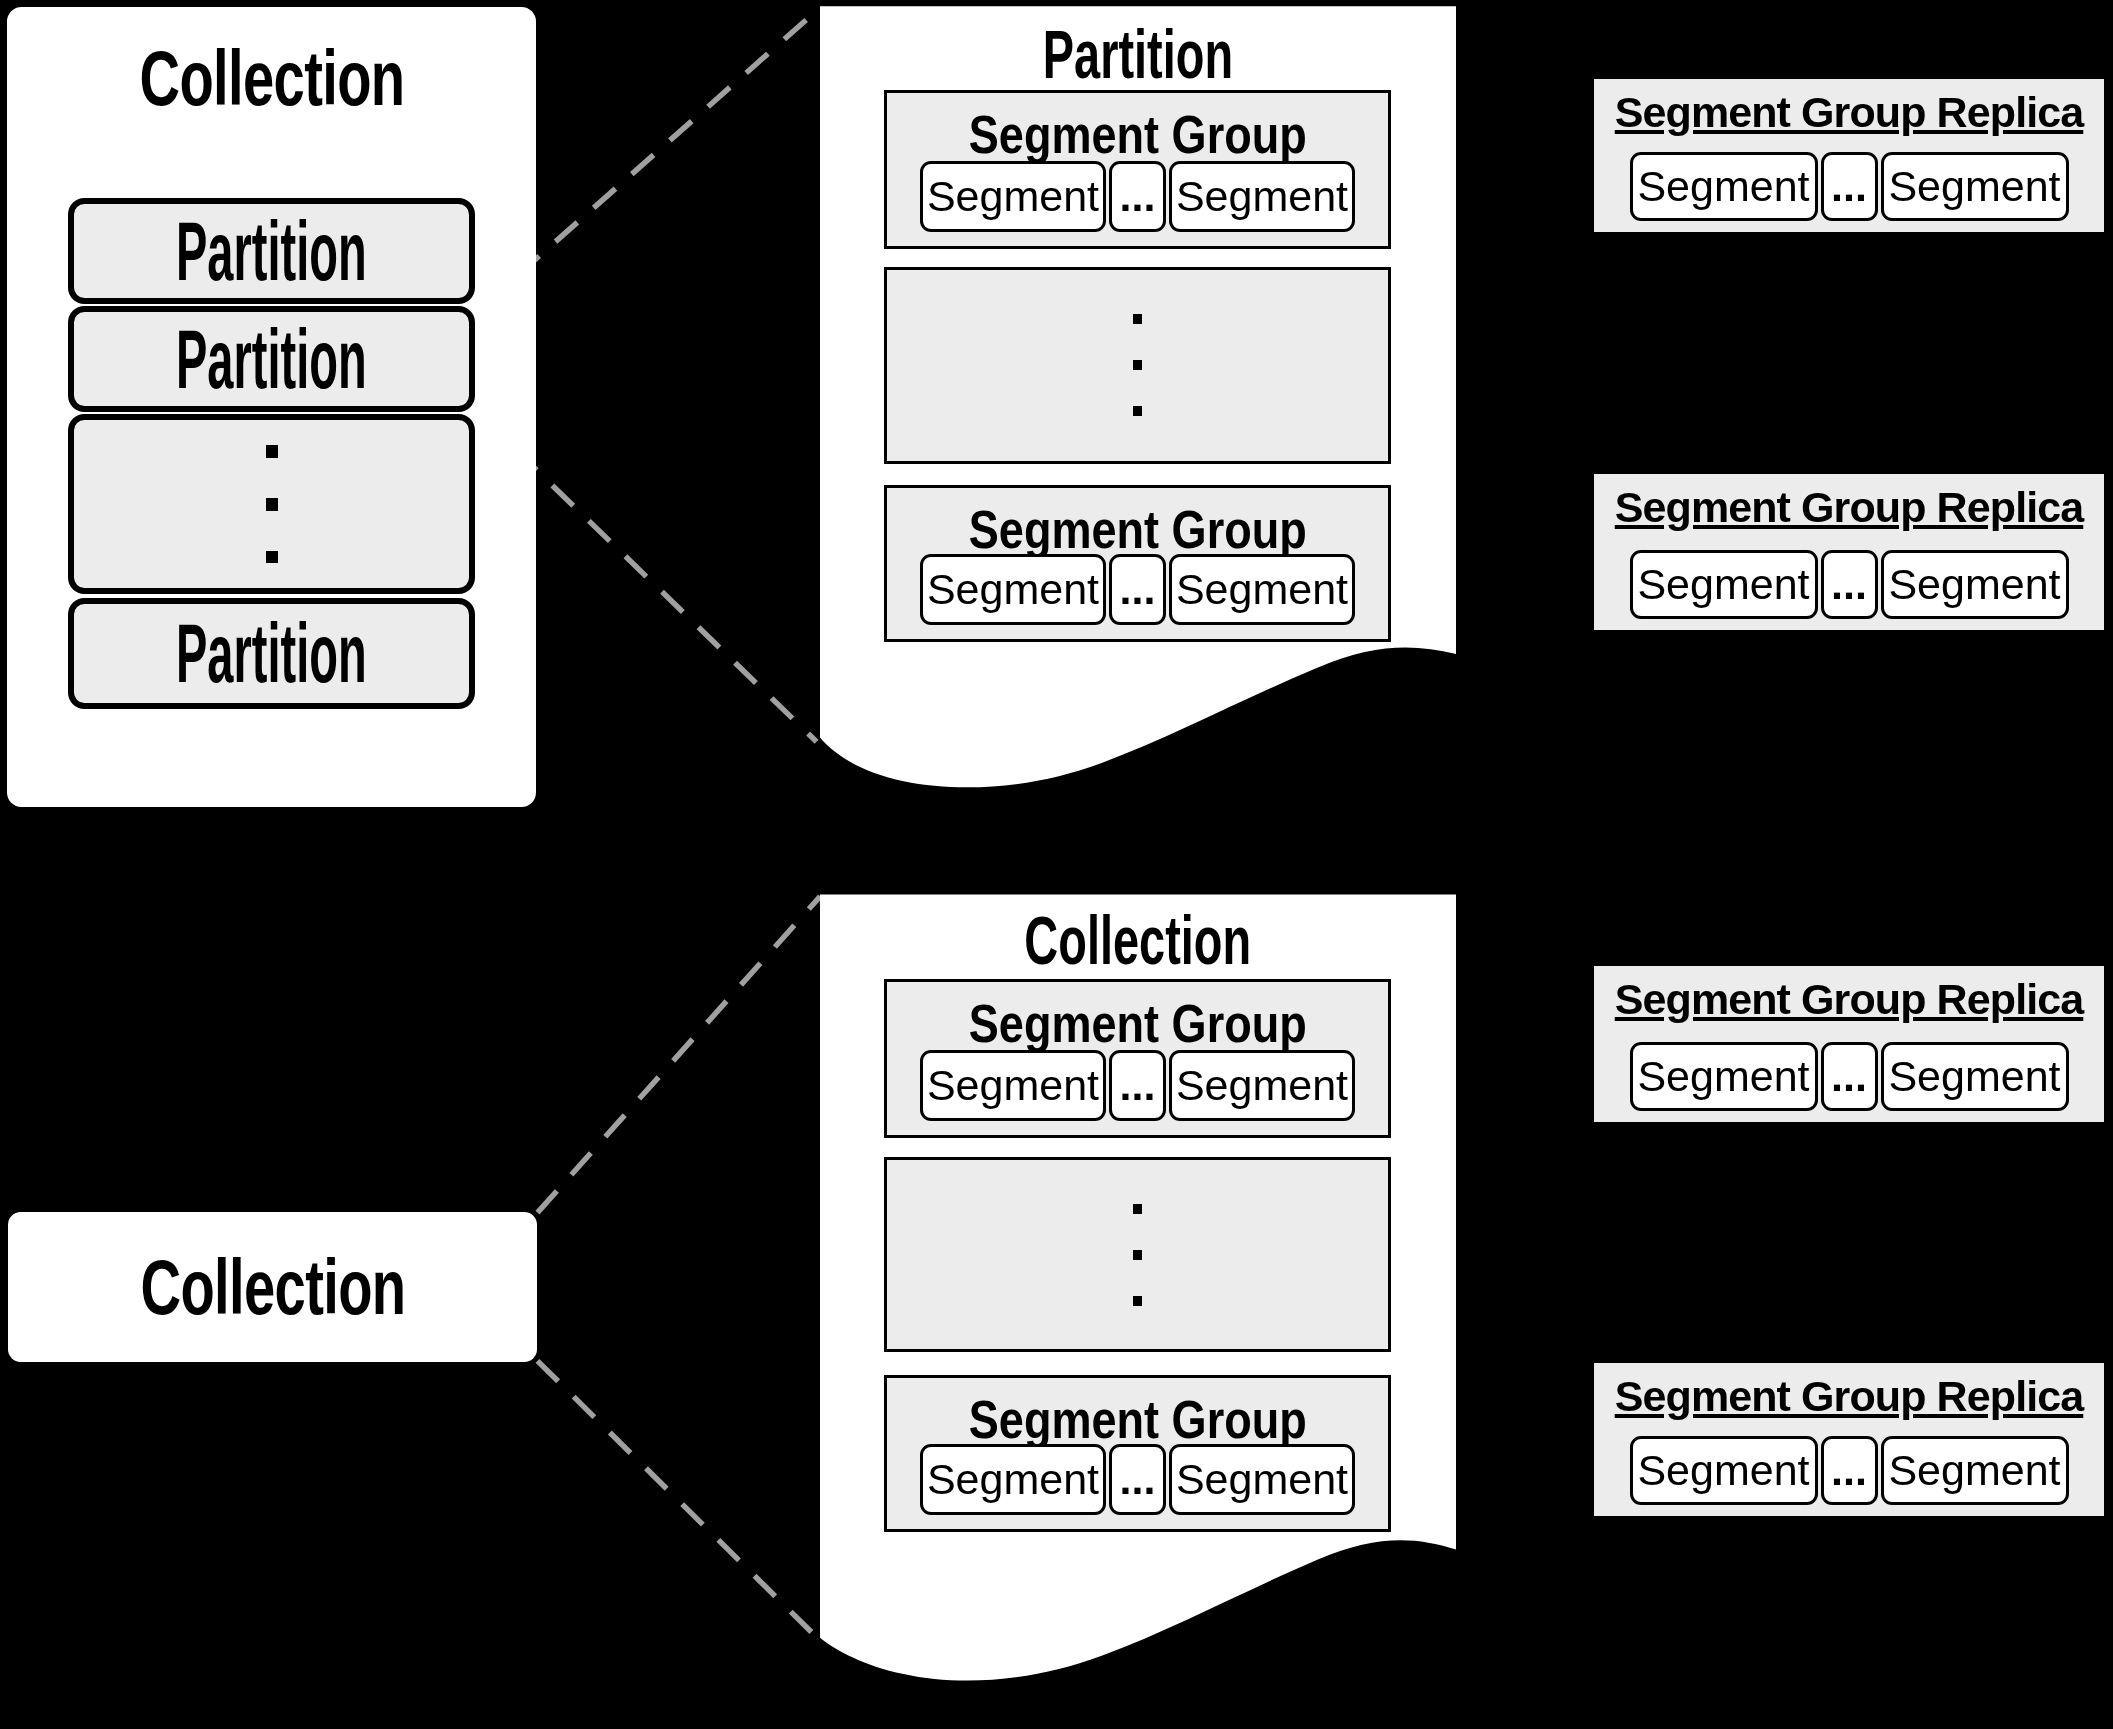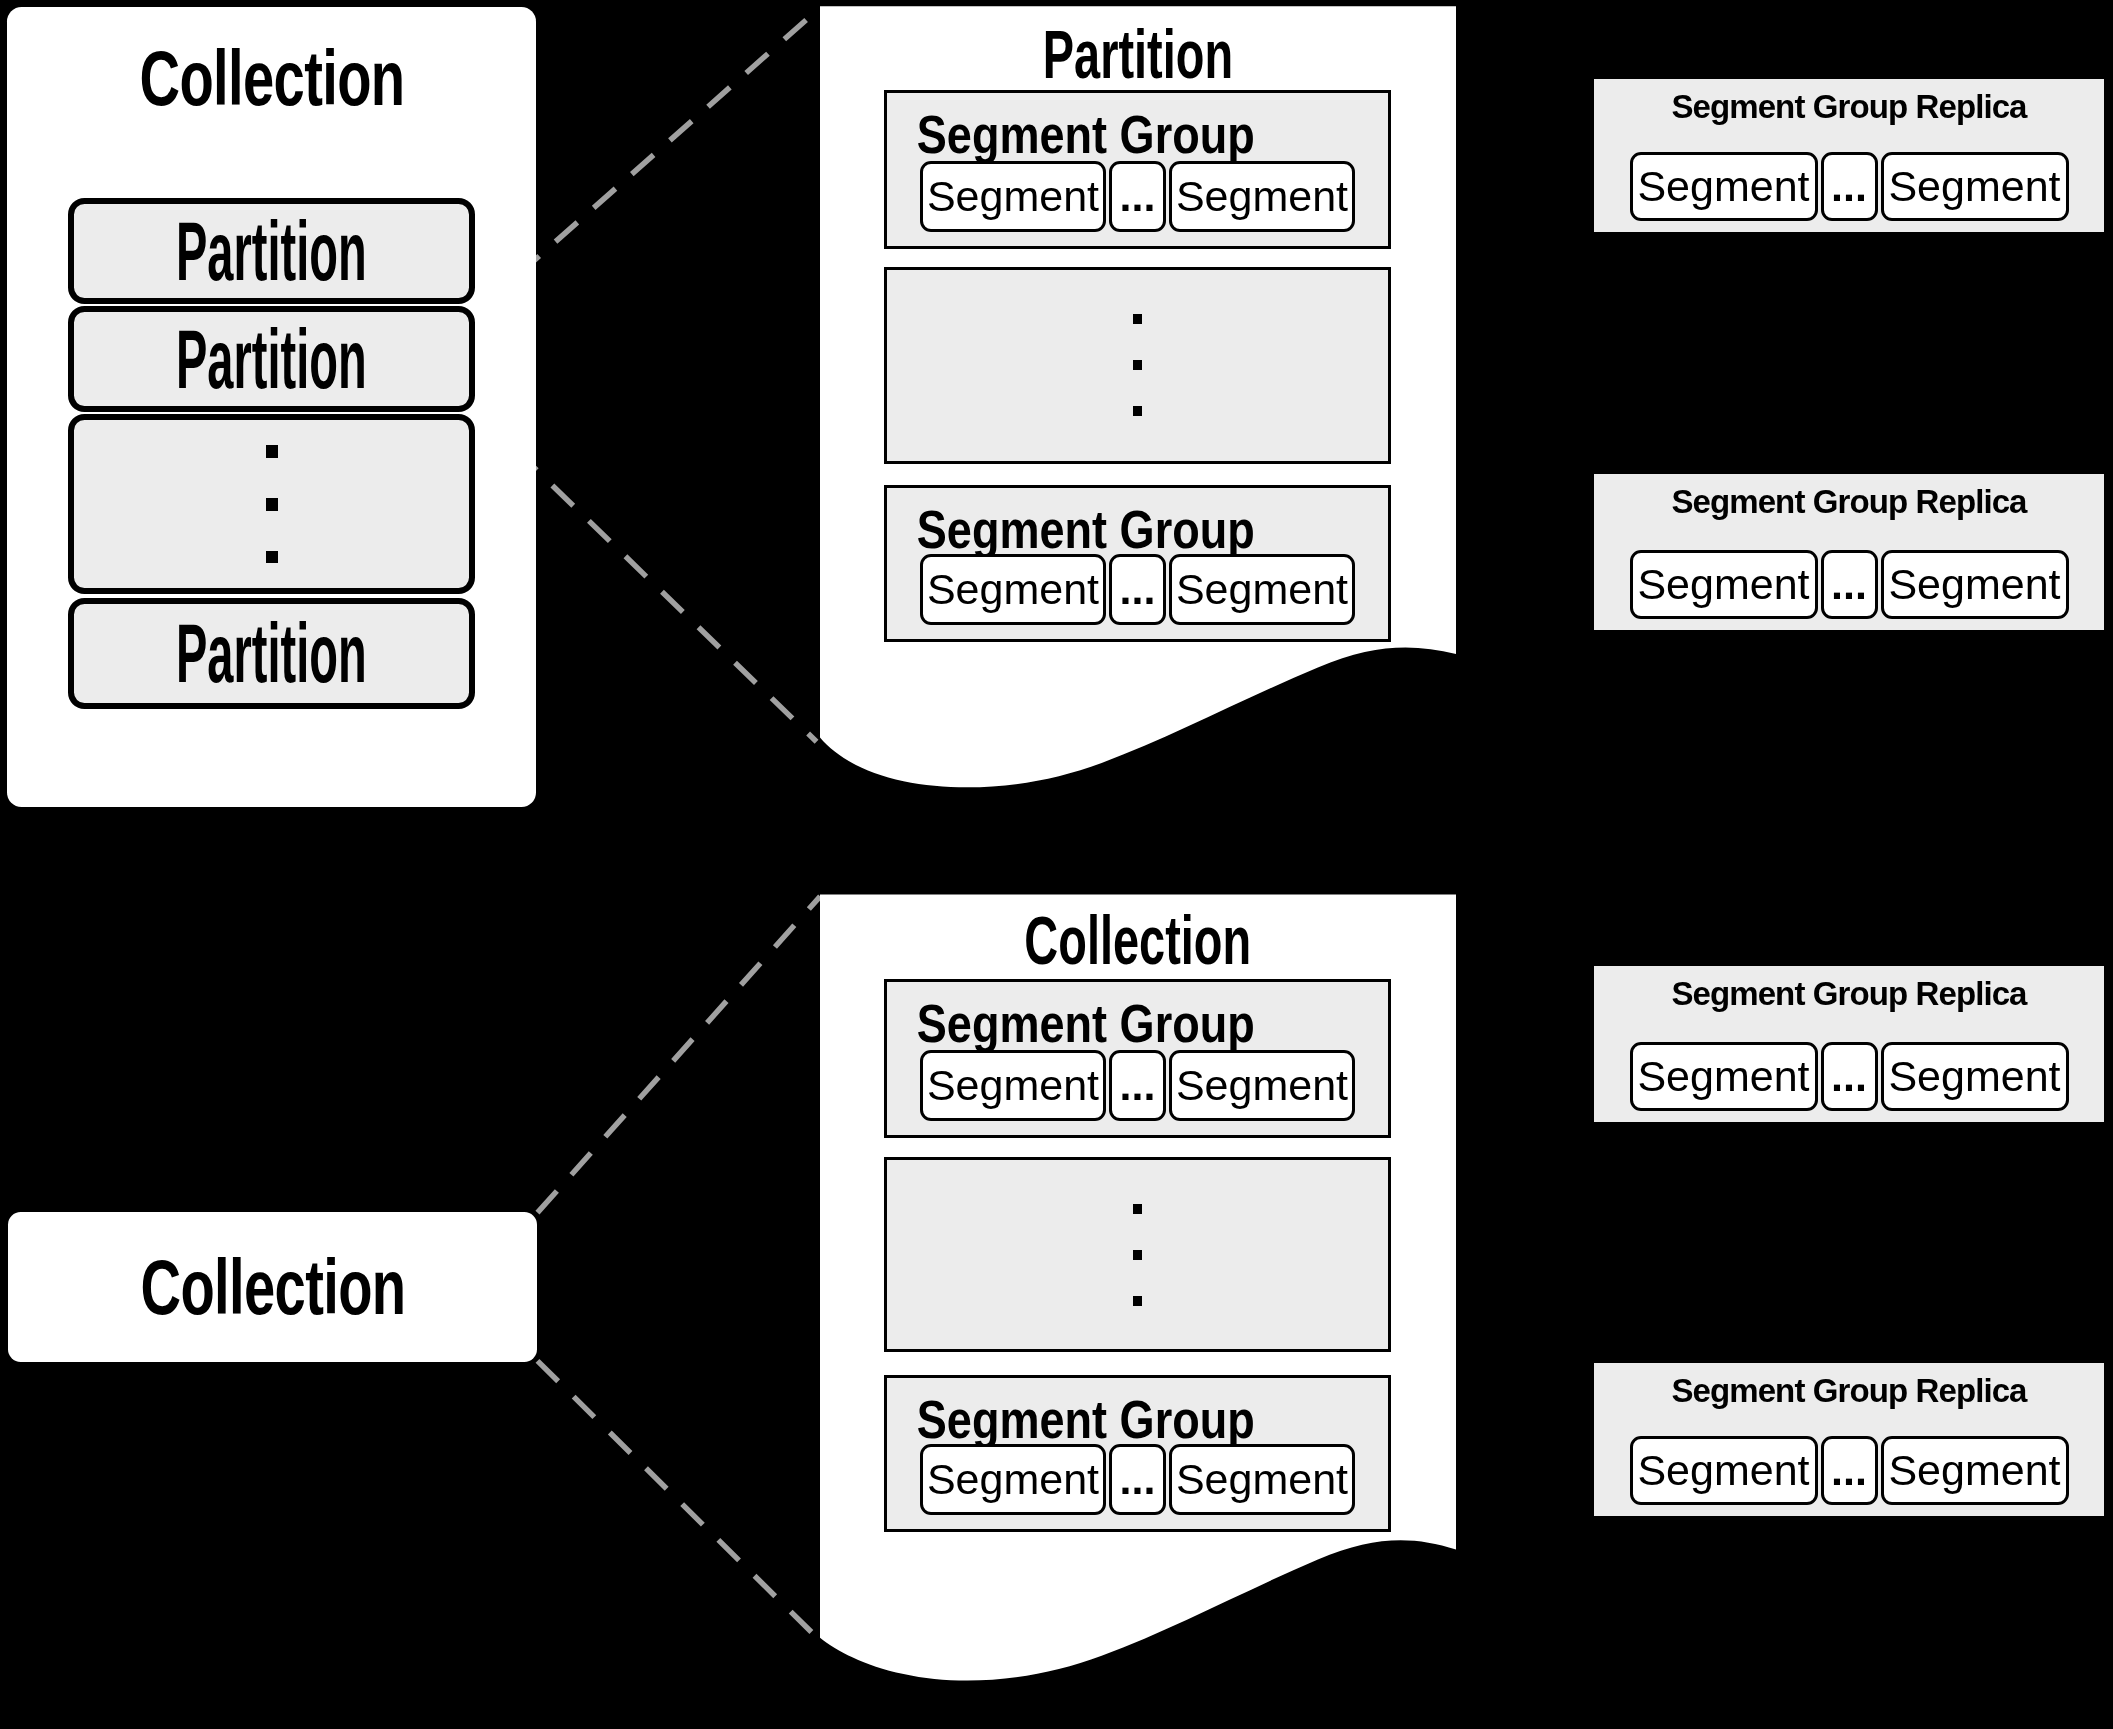--- a/index.html
+++ b/index.html
@@ -17,42 +17,42 @@
   
   .cond{display:inline-block; transform-origin:50% 50%; white-space:nowrap;}
   .title-big{font-size:78px; font-weight:bold; letter-spacing:-0.9px;}
   .title-big .cond{transform:scaleX(.72);}
   .label-partition{font-size:84px; font-weight:bold;}
   .label-partition .cond{transform:scaleX(.56);}
   .doc-title{font-size:69px; font-weight:bold;}
   .doc-title .cond{transform:scaleX(.68);}
   .sg-title{font-size:53px; font-weight:bold;}
   .sg-title .cond{transform:scaleX(.85);}
-  .replica-title{font-size:33px; font-weight:bold; letter-spacing:-0.9px;}
+  .replica-title{font-size:43px; font-weight:bold; letter-spacing:-0.9px;text-decoration:underline;}
 
   
   .panel{position:absolute; background:var(--panel); border-radius:14.5px;}
   .panel-title{position:absolute; left:0; right:0; text-align:center;}
 
   .partition-box{position:absolute; left:61px; width:407px; background:var(--box-fill);
     border:6.4px solid var(--border); border-radius:16.4px; display:flex; align-items:center; justify-content:center;}
 
   .vdots{display:flex; flex-direction:column; align-items:center; justify-content:center;}
   .vdots i{display:block; background:var(--border);}
   .vdots.big{gap:40px;} .vdots.big i{width:11.8px; height:12.7px;}
   .vdots.small{gap:36px;} .vdots.small i{width:9px; height:10px;}
 
   
   .doc{position:absolute; width:636px;}
   .doc > svg{position:absolute; left:0; top:0;}
   .doc-shape{fill:var(--panel);}
   .doc-title{position:absolute; left:0; width:636px; text-align:center;}
 
   .sgroup{position:absolute; left:64px; width:507px; background:var(--box-fill); border:3.6px solid var(--border);}
-  .sgroup .sg-title{position:absolute; top:11px; left:0; right:0; text-align:left;}
+  .sgroup .sg-title{position:absolute; top:11px; left:0; right:0; text-align:center;}
   .seg-row{position:absolute; left:0; right:0; bottom:13.6px; display:flex; justify-content:center; align-items:center; gap:3px;}
   .seg-box{width:186px; height:71px; background:var(--panel); border:3.6px solid var(--border); border-radius:11px;
     display:flex; align-items:center; justify-content:center; font-size:43px;}
   .seg-ellipsis{width:57px; height:71px; background:var(--panel); border:3.6px solid var(--border); border-radius:11px;
     display:flex; align-items:center; justify-content:center; font-size:43px; font-weight:bold;}
 
   .dots-strip{position:absolute; left:64px; width:507px; background:var(--box-fill); border:3.6px solid var(--border);
     display:flex; align-items:center; justify-content:center;}
 
   

